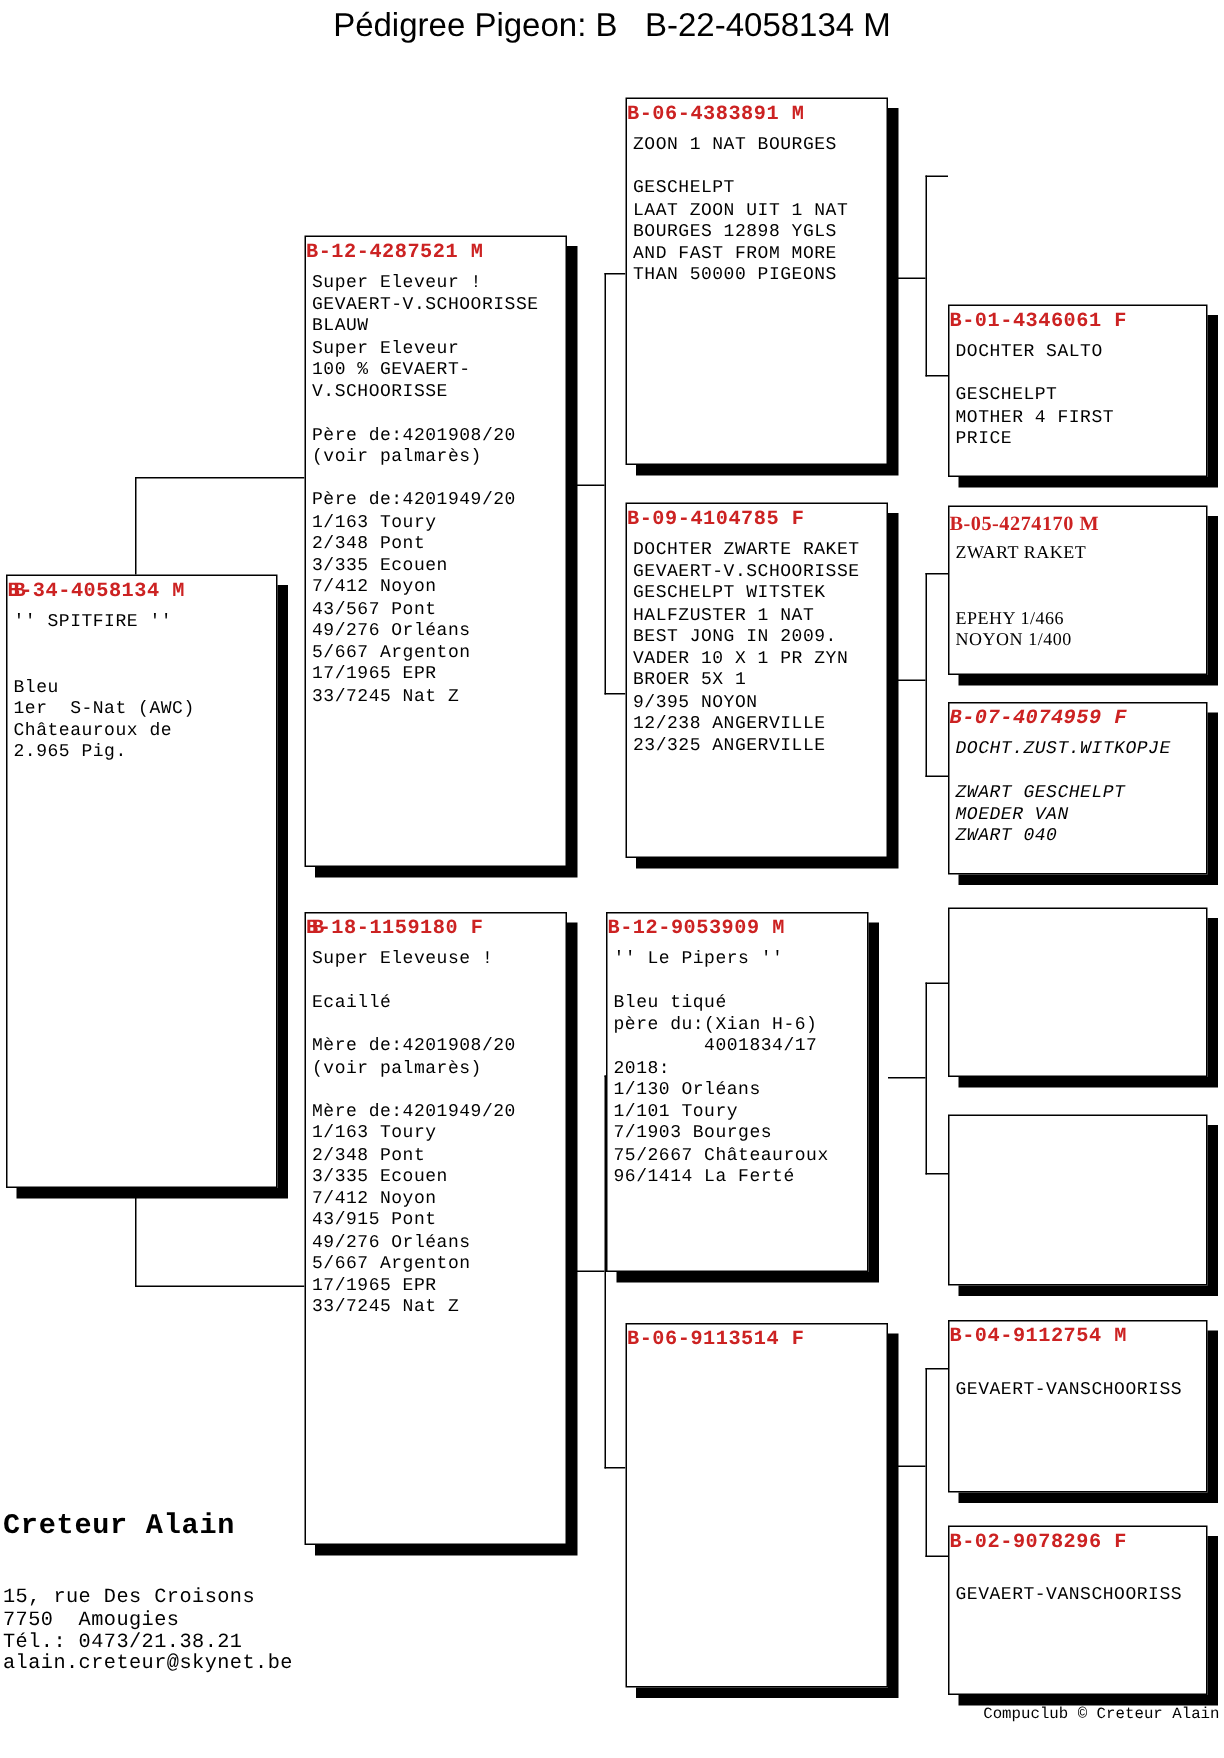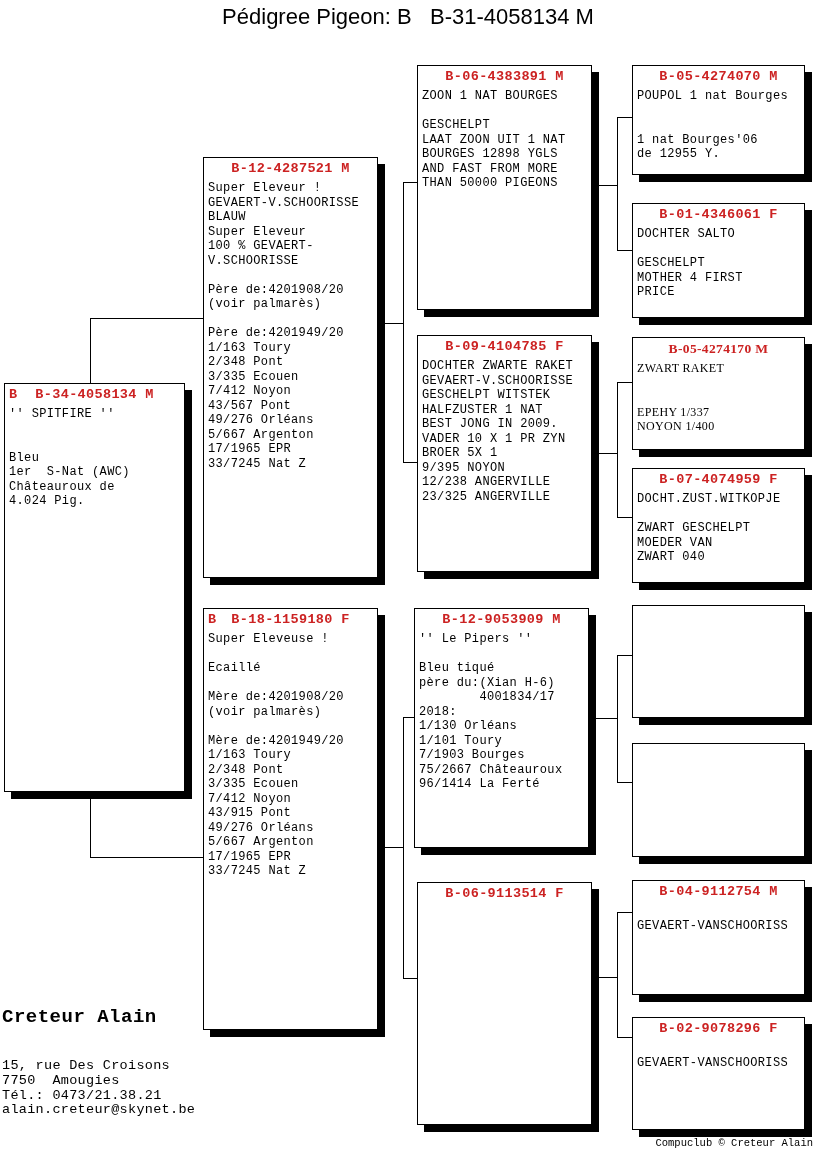--- a/index.html
+++ b/index.html
@@ -30,21 +30,21 @@
     background: #fff;
     border: 1px solid #000;
     box-shadow: 7px 7px 0 0 #000;
     z-index: 2;
     box-sizing: border-box;
   }
   .pbox .hdr {
     position: relative;
     margin-top: 3px;
     height: 17px;
-    text-align: center;
+    text-align: left;
     font-weight: bold;
     font-size: 13.5px;
     letter-spacing: 0.35px;
     color: #cc2222;
     white-space: pre;
   }
   .pbox .hdr .prefix {
     position: absolute;
     left: 4px; top: 0;
   }
@@ -78,21 +78,21 @@
     font-size: 10.5px;
     font-weight: normal;
     white-space: pre;
   }
 </style>
 </head>
 <body>
 
 <div class="canvas">
 
-  <div class="title">Pédigree Pigeon: B   B-31-4058134 M</div>
+  <div class="title">Pédigree Pigeon: B   B-22-4058134 M</div>
 
   <div class="line vl" style="left:90px; top:318px; height:540px;"></div>
   <div class="line hl" style="left:90px; top:318px; width:113px;"></div>
   <div class="line hl" style="left:90px; top:857px; width:113px;"></div>
 
   <div class="line hl" style="left:378px; top:323px; width:25px;"></div>
   <div class="line vl" style="left:403px; top:182px; height:281px;"></div>
   <div class="line hl" style="left:403px; top:182px; width:14px;"></div>
   <div class="line hl" style="left:403px; top:462px; width:14px;"></div>
 
@@ -122,21 +122,21 @@
   <div class="line hl" style="left:617px; top:1037px; width:15px;"></div>
 
   <div class="pbox" style="left:4px; top:383px; width:181px; height:409px;">
     <div class="hdr"><span class="prefix">B</span><span>B-34-4058134 M</span></div>
     <div class="body">'' SPITFIRE ''
 
 
 Bleu
 1er  S-Nat (AWC)
 Châteauroux de
-4.024 Pig.</div>
+2.965 Pig.</div>
   </div>
 
   <div class="pbox" style="left:203px; top:157px; width:175px; height:421px;">
     <div class="hdr"><span>B-12-4287521 M</span></div>
     <div class="body">Super Eleveur !
 GEVAERT-V.SCHOORISSE
 BLAUW
 Super Eleveur
 100 % GEVAERT-
 V.SCHOORISSE
@@ -195,67 +195,59 @@
 GESCHELPT WITSTEK
 HALFZUSTER 1 NAT
 BEST JONG IN 2009.
 VADER 10 X 1 PR ZYN
 BROER 5X 1
 9/395 NOYON
 12/238 ANGERVILLE
 23/325 ANGERVILLE</div>
   </div>
 
-  <div class="pbox" style="left:414px; top:608px; width:175px; height:240px;">
+  <div class="pbox" style="left:404px; top:608px; width:175px; height:240px;">
     <div class="hdr"><span>B-12-9053909 M</span></div>
     <div class="body">'' Le Pipers ''
 
 Bleu tiqué
 père du:(Xian H-6)
         4001834/17
 2018:
 1/130 Orléans
 1/101 Toury
 7/1903 Bourges
 75/2667 Châteauroux
 96/1414 La Ferté</div>
   </div>
 
   <div class="pbox" style="left:417px; top:882px; width:175px; height:243px;">
     <div class="hdr"><span>B-06-9113514 F</span></div>
   </div>
 
-  <div class="pbox" style="left:632px; top:65px; width:173px; height:110px;">
-    <div class="hdr"><span>B-05-4274070 M</span></div>
-    <div class="body">POUPOL 1 nat Bourges
-
-
-1 nat Bourges'06
-de 12955 Y.</div>
-  </div>
 
   <div class="pbox" style="left:632px; top:203px; width:173px; height:115px;">
     <div class="hdr"><span>B-01-4346061 F</span></div>
     <div class="body">DOCHTER SALTO
 
 GESCHELPT
 MOTHER 4 FIRST
 PRICE</div>
   </div>
 
   <div class="pbox" style="left:632px; top:337px; width:173px; height:113px;font-family:Liberation Serif, serif;">
     <div class="hdr"><span>B-05-4274170 M</span></div>
     <div class="body">ZWART RAKET
 
 
-EPEHY 1/337
+EPEHY 1/466
 NOYON 1/400</div>
   </div>
 
-  <div class="pbox" style="left:632px; top:468px; width:173px; height:115px;">
+  <div class="pbox" style="left:632px; top:468px; width:173px; height:115px;font-style:italic;">
     <div class="hdr"><span>B-07-4074959 F</span></div>
     <div class="body">DOCHT.ZUST.WITKOPJE
 
 ZWART GESCHELPT
 MOEDER VAN
 ZWART 040</div>
   </div>
 
   <div class="pbox" style="left:632px; top:605px; width:173px; height:113px;"></div>
 

